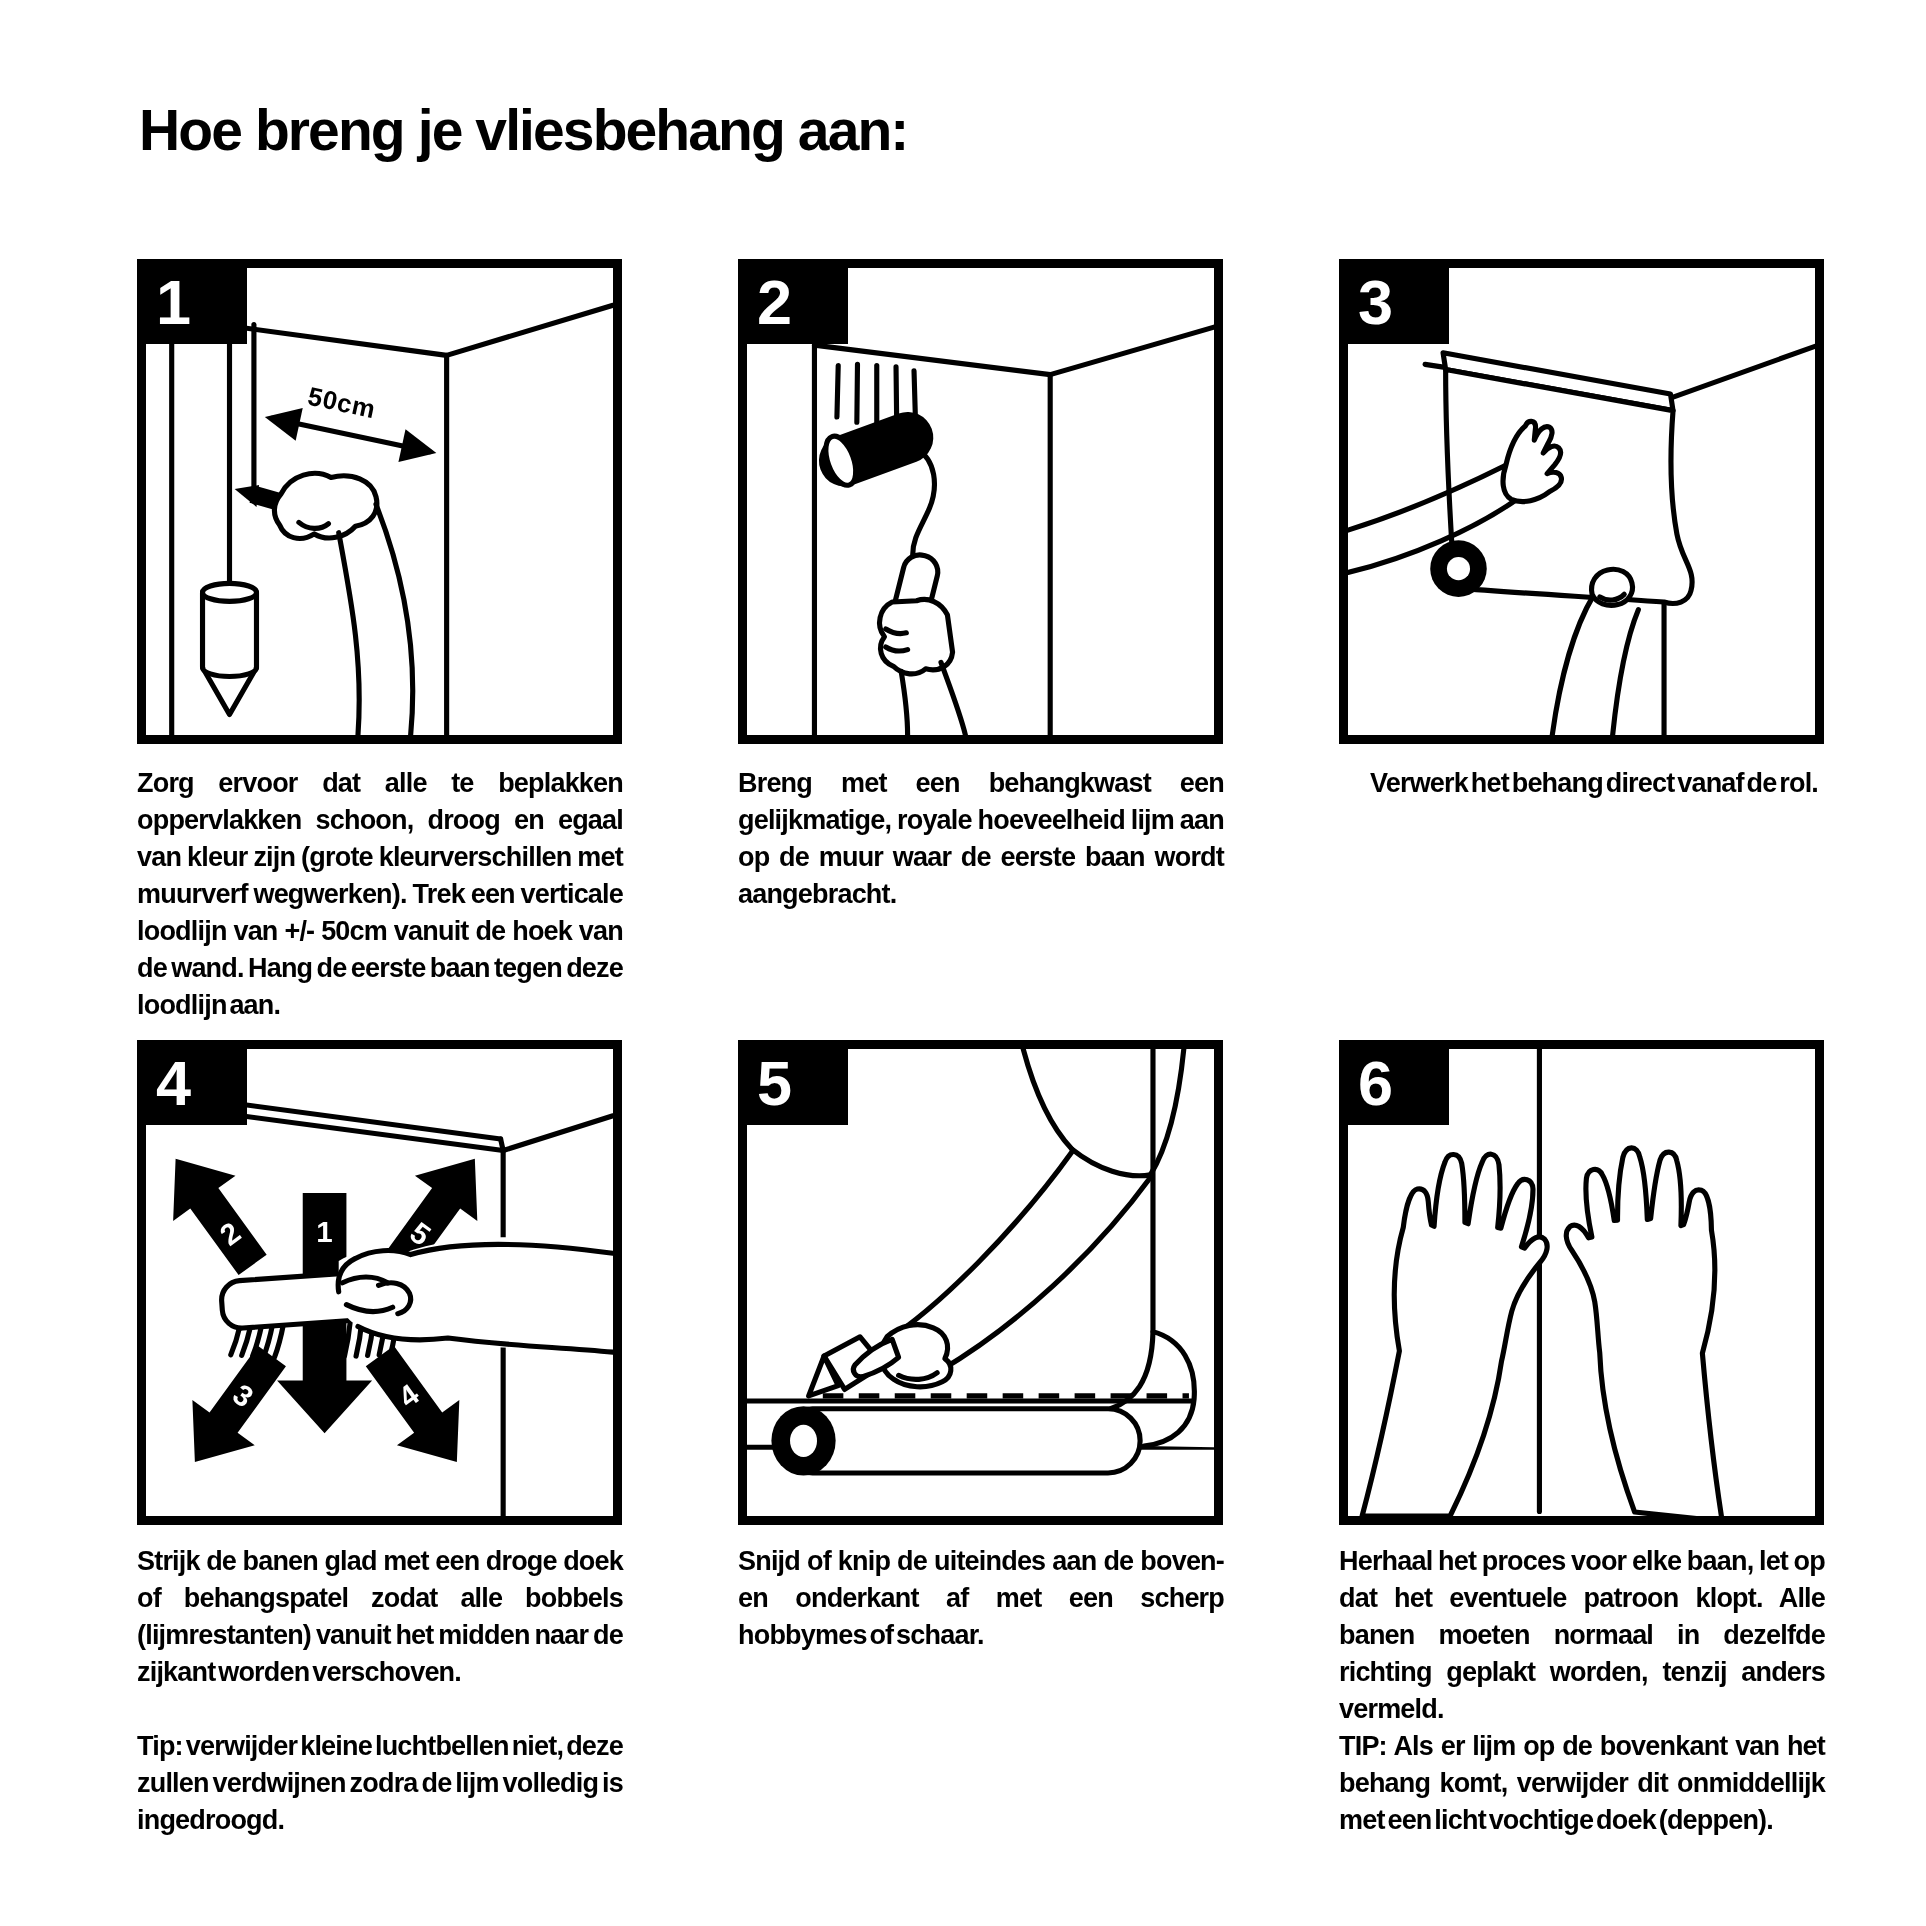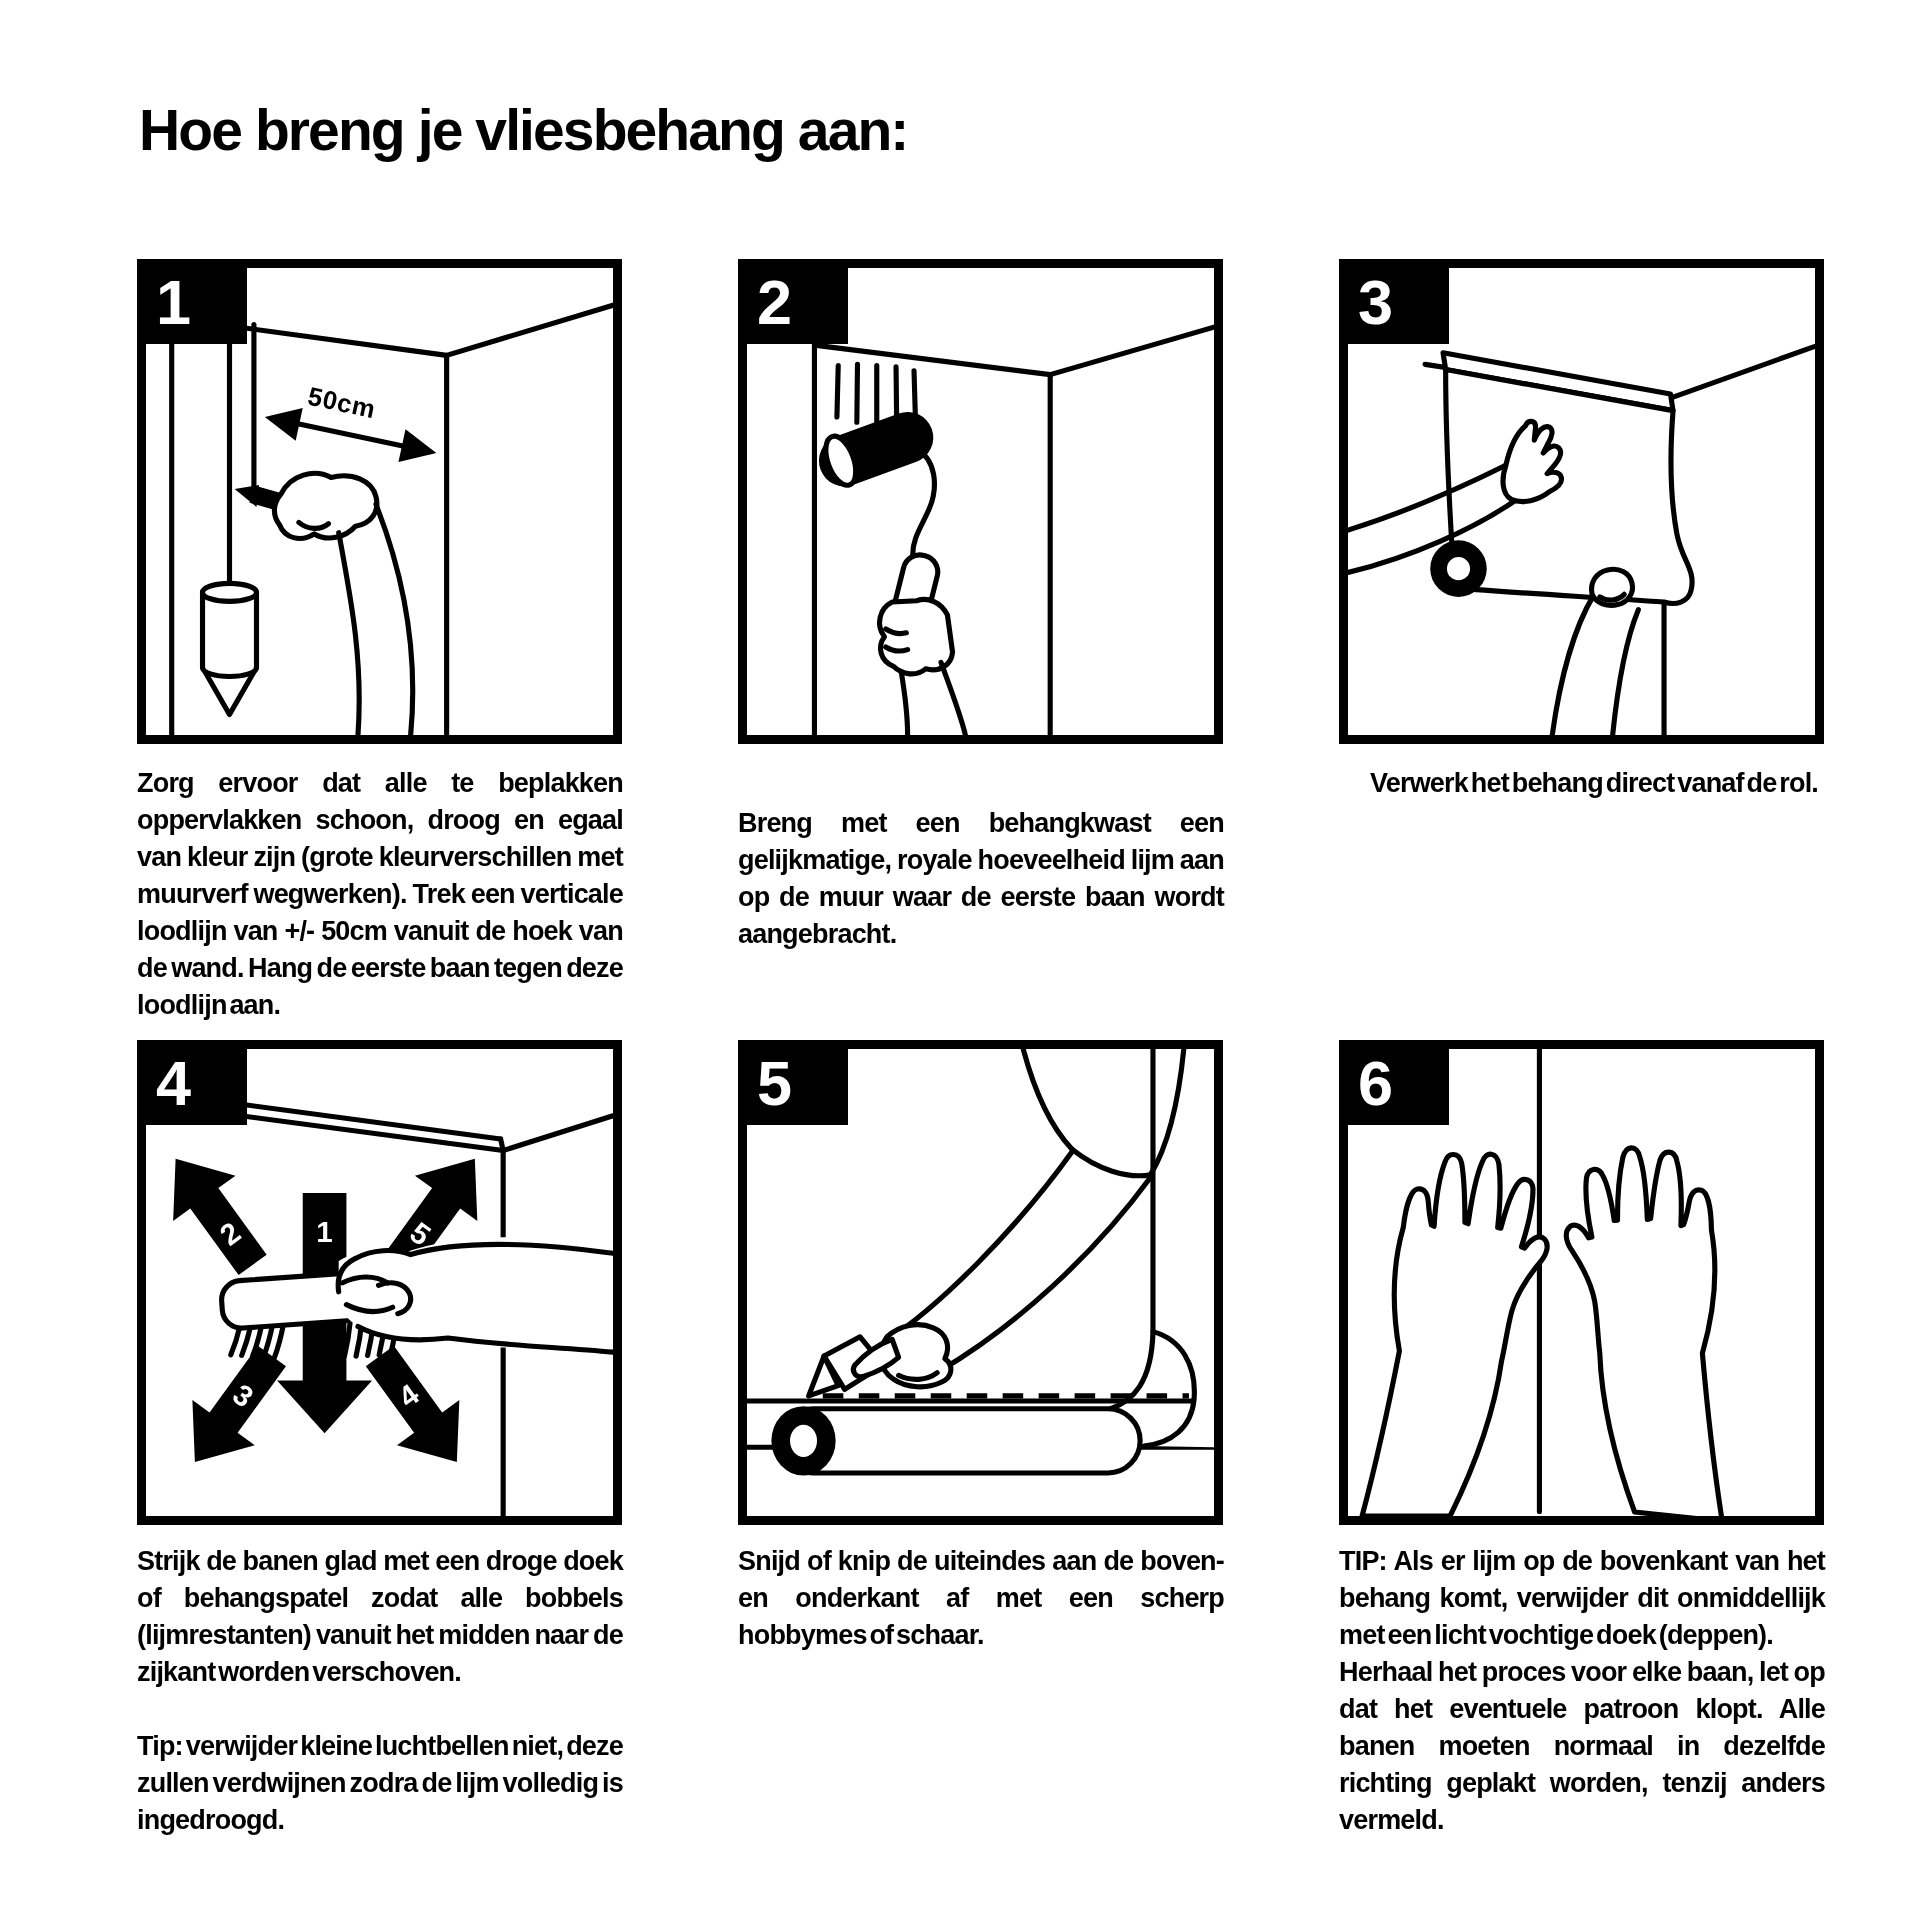--- a/index.html
+++ b/index.html
@@ -58,21 +58,21 @@
   }
   .caption p.gap { margin-top:37px; }
   
   #panel-1 { left:137px;  top:259px; }
   #panel-2 { left:738px; top:259px; }
   #panel-3 { left:1339px; top:259px; }
   #panel-4 { left:137px;  top:1040px; }
   #panel-5 { left:738px; top:1040px; }
   #panel-6 { left:1339px; top:1040px; }
   #caption-1 { left:137px;  top:765px; }
-  #caption-2 { left:738px; top:805px; }
+  #caption-2 { left:738px; top:765px; }
   #caption-3 { left:1370px; top:765px; }
   #caption-4 { left:137px;  top:1543px; }
   #caption-5 { left:738px; top:1543px; }
   #caption-6 { left:1339px; top:1543px; }
 </style>
 </head>
 <body>
 
 <h1 class="page-title">Hoe breng je vliesbehang aan:</h1>
 
@@ -282,16 +282,16 @@
   <p>Verwerk het behang direct vanaf de rol.</p>
 </div>
 <div class="caption" id="caption-4">
   <p>Strijk de banen glad met een droge doek of behangspatel zodat alle bobbels (lijmrestanten) vanuit het midden naar de zijkant worden verschoven.</p>
   <p class="gap">Tip: verwijder kleine luchtbellen niet, deze zullen verdwijnen zodra de lijm volledig is ingedroogd.</p>
 </div>
 <div class="caption" id="caption-5">
   <p>Snijd of knip de uiteindes aan de boven- en onderkant af met een scherp hobbymes of schaar.</p>
 </div>
 <div class="caption" id="caption-6">
+  <p>Herhaal het proces voor elke baan, let op dat het eventuele patroon klopt. Alle banen moeten normaal in dezelfde richting geplakt worden, tenzij anders vermeld.</p>
   <p>TIP: Als er lijm op de bovenkant van het behang komt, verwijder dit onmiddellijk met een licht vochtige doek (deppen).</p>
-  <p>Herhaal het proces voor elke baan, let op dat het eventuele patroon klopt. Alle banen moeten normaal in dezelfde richting geplakt worden, tenzij anders vermeld.</p>
 </div>
 
 
 </body></html>

